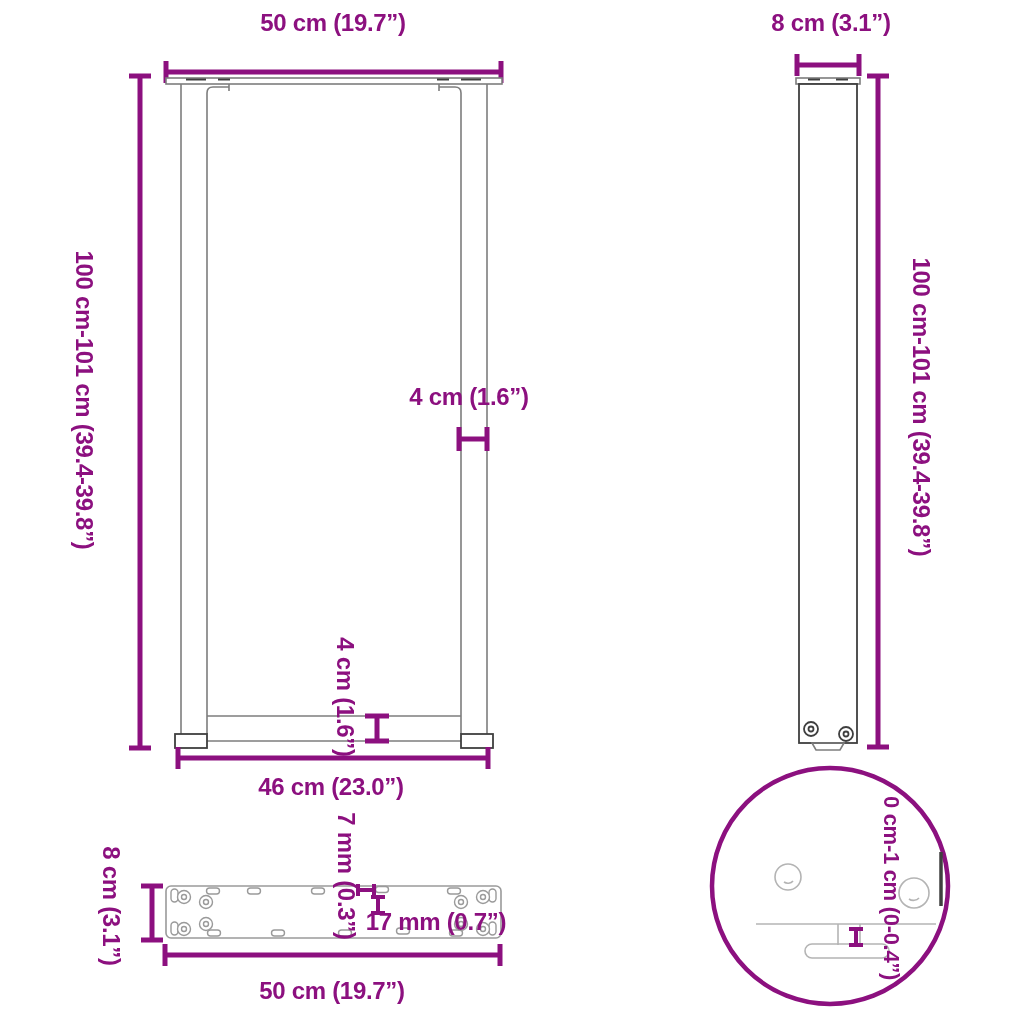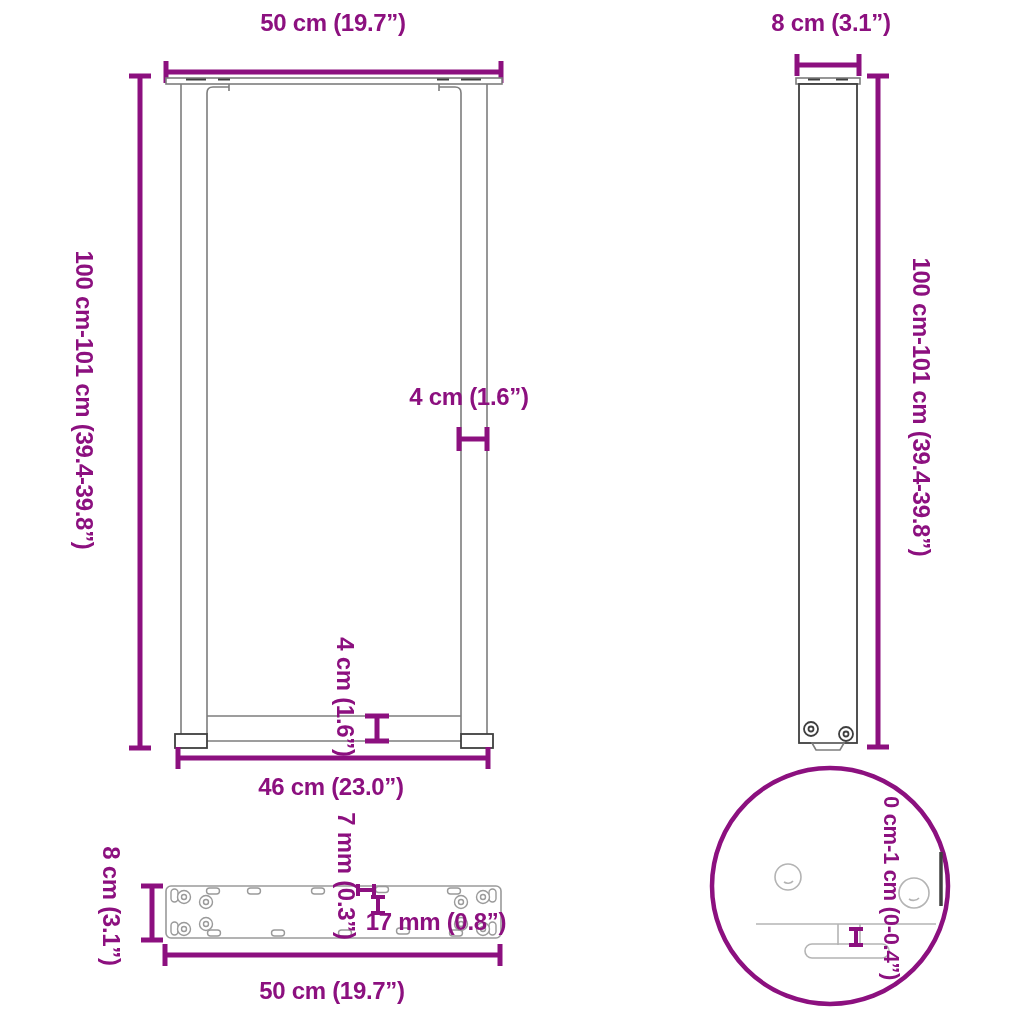--- a/index.html
+++ b/index.html
@@ -205,17 +205,17 @@
 
   <div class="lbl" style="left:333px;top:23px;">50 cm (19.7”)</div>
   <div class="lbl vert" style="left:84px;top:400px;">100 cm-101 cm (39.4-39.8”)</div>
   <div class="lbl" style="left:469px;top:397px;">4 cm (1.6”)</div>
   <div class="lbl vert" style="left:345px;top:697px;">4 cm (1.6”)</div>
   <div class="lbl" style="left:331px;top:787px;">46 cm (23.0”)</div>
   <div class="lbl" style="left:831px;top:23px;">8 cm (3.1”)</div>
   <div class="lbl vert" style="left:921px;top:407px;">100 cm-101 cm (39.4-39.8”)</div>
   <div class="lbl vert" style="left:111px;top:906px;">8 cm (3.1”)</div>
   <div class="lbl vert" style="left:346px;top:876px;">7 mm (0.3”)</div>
-  <div class="lbl" style="left:436px;top:922px;">17 mm (0.8”)</div>
+  <div class="lbl" style="left:436px;top:922px;">17 mm (0.7”)</div>
   <div class="lbl" style="left:332px;top:991px;">50 cm (19.7”)</div>
   <div class="lbl vert sm" style="left:891px;top:888px;">0 cm-1 cm (0-0.4”)</div>
 
 </div>
 
 </body></html>

